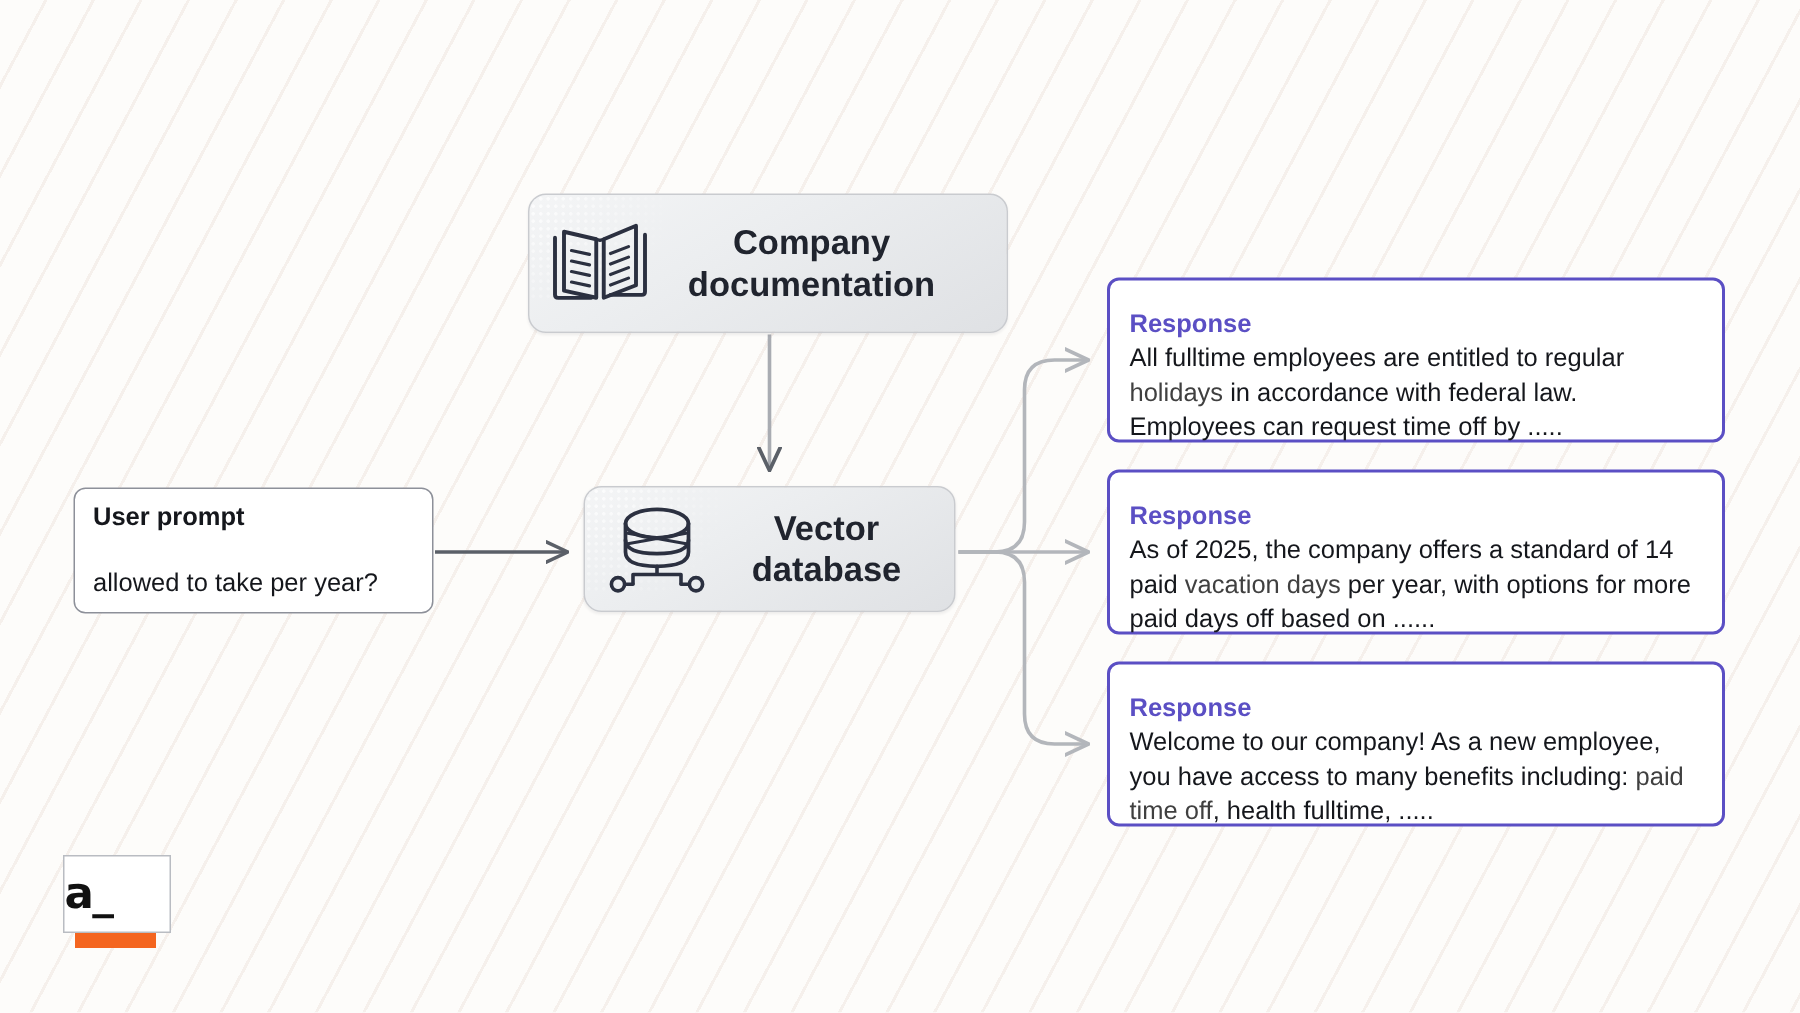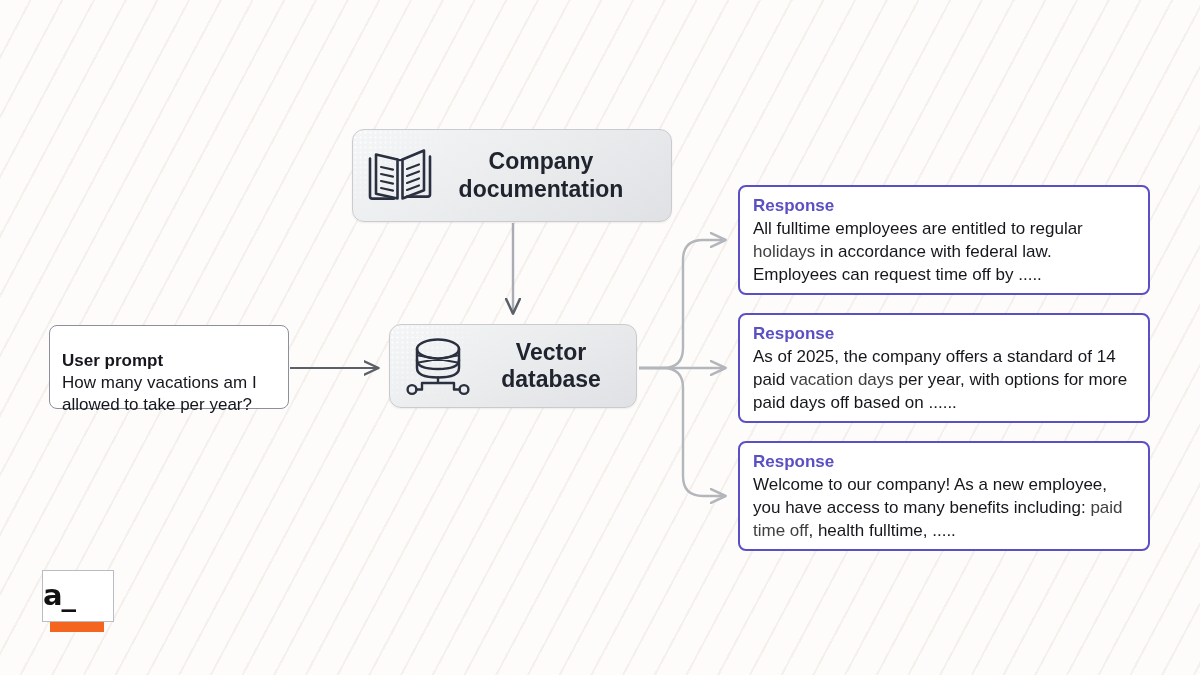--- a/index.html
+++ b/index.html
@@ -102,21 +102,21 @@
 
   
   #prompt-node {
     left: 49px;
     top: 325px;
     width: 240px;
     height: 84px;
     border-radius: 8px;
     border: 1px solid #8d9099;
     background: #ffffff;
-    padding: 24px 12px 0 12px;
+    padding: 8px 12px 0 12px;
   }
   #prompt-node .card-title {
     font-size: 17px;
     font-weight: bold;
     color: #15171c;
     line-height: 1.3;
   }
   #prompt-node .card-body {
     font-size: 17px;
     color: #15171c;
@@ -124,21 +124,21 @@
   }
 
   
   .resp-card {
     position: absolute;
     box-sizing: border-box;
     width: 412px;
     border-radius: 8px;
     border: 2px solid #5b4fc4;
     background: #ffffff;
-    padding: 8px 13px 10px 13px;
+    padding: 18px 13px 10px 13px;
   }
   .resp-title {
     font-size: 17px;
     font-weight: bold;
     color: #5b4fc4;
     line-height: 1.32;
     margin-bottom: 1px;
   }
   .resp-body {
     font-size: 17px;
@@ -259,21 +259,21 @@
     </span>
     <span class="node-label">
       <span>Vector</span><br>
       <span>database</span>
     </span>
   </div>
 
   <div class="node" id="prompt-node">
     <div class="card-title">User prompt</div>
     <div class="card-body">
-      <span>How many vacations am I</span><br>
+      <br>
       <span>allowed to take per year?</span>
     </div>
   </div>
 
   <div class="resp-card" id="resp-1">
     <div class="resp-title">Response</div>
     <div class="resp-body"><span>All fulltime employees are entitled to regular </span><span class="hl">holidays</span><span> in accordance with federal law. Employees can request time off by .....</span></div>
   </div>
 
   <div class="resp-card" id="resp-2">

